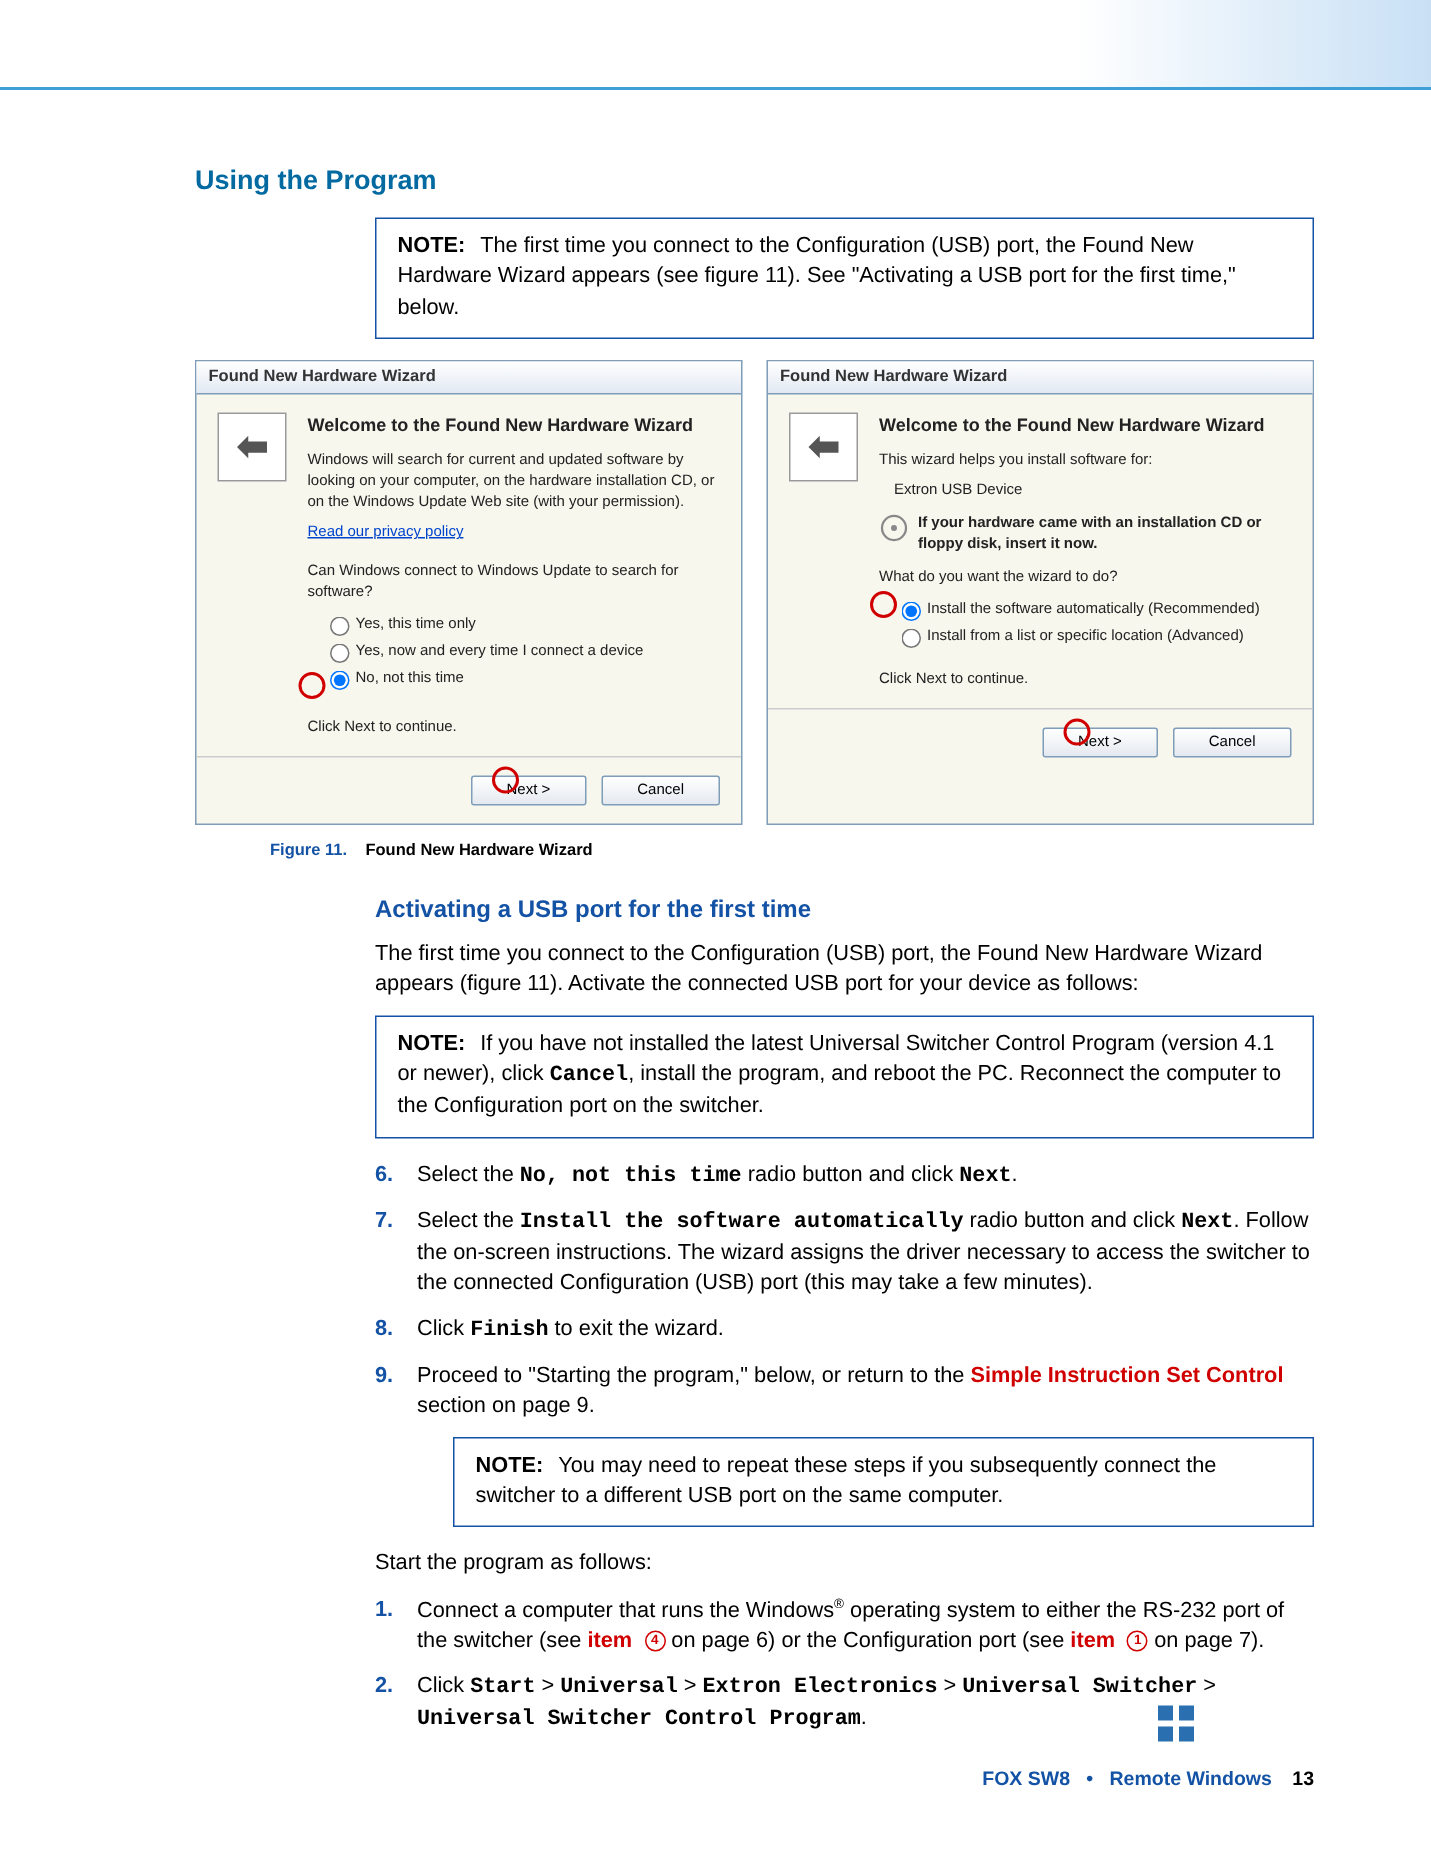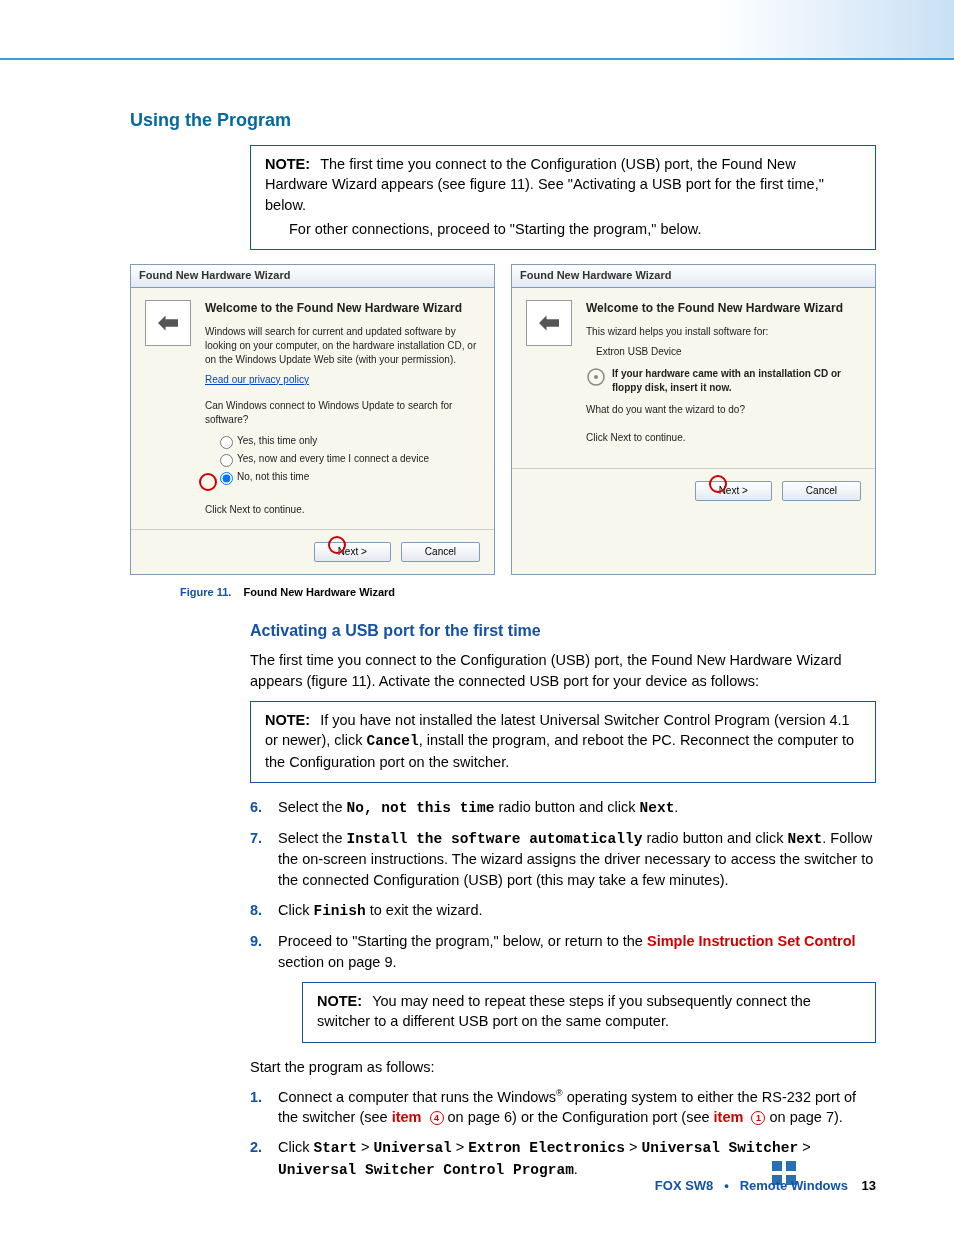--- a/index.html
+++ b/index.html
@@ -188,21 +188,20 @@
   <div class="topbar"></div>
 
   <div class="content">
     <h2 class="blue">Using the Program</h2>
 
     <div class="notebox notebox-indent">
       <div>
         <span class="note-label">NOTE:</span>
         <span style="margin-left:6px;">The first time you connect to the Configuration (USB) port, the Found New Hardware Wizard appears (see figure 11).  See "Activating a USB port for the first time," below.</span>
       </div>
-      <div class="note-cont">For other connections, proceed to "Starting the program," below.</div>
     </div>
 
     <div class="figure">
       <div class="fig-row">
 
         <div class="wiz wiz-area">
           <div class="wiz-title">Found New Hardware Wizard</div>
           <div class="wiz-body">
             <div class="wiz-icon">
               <svg viewBox="0 0 24 24">
@@ -245,20 +244,25 @@
               <div class="cd-row">
                 <div class="cd-icon">
                   <svg viewBox="0 0 20 20">
                       <circle cx="10" cy="10" r="8" fill="none" stroke="#888" stroke-width="1.5"></circle>
                       <circle cx="10" cy="10" r="2" fill="#888"></circle>
                     </svg>
                 </div>
                 <div style="font-weight:bold; font-size:10px;">If your hardware came with an installation CD or floppy disk, insert it now.</div>
               </div>
               <div class="wiz-p">What do you want the wizard to do?</div>
+              <div style="position:relative;">
+                <label class="wiz-radio"><input type="radio" name="wr" checked="" style=""><span>Install the software automatically (Recommended)</span></label>
+                <label class="wiz-radio"><input type="radio" name="wr" style=""><span>Install from a list or specific location (Advanced)</span></label>
+                <span class="circle" style="left:-6px; top:-4px;"></span>
+              </div>
               <div class="wiz-p" style="margin-top:14px;">Click Next to continue.</div>
             </div>
           </div>
           <div class="wiz-buttons" style="position:relative;">
             <span class="circle" style="right:148px; top:6px;"></span>
             <span class="wiz-btn">Next &gt;</span>
             <span class="wiz-btn">Cancel</span>
           </div>
         </div>
       </div>

